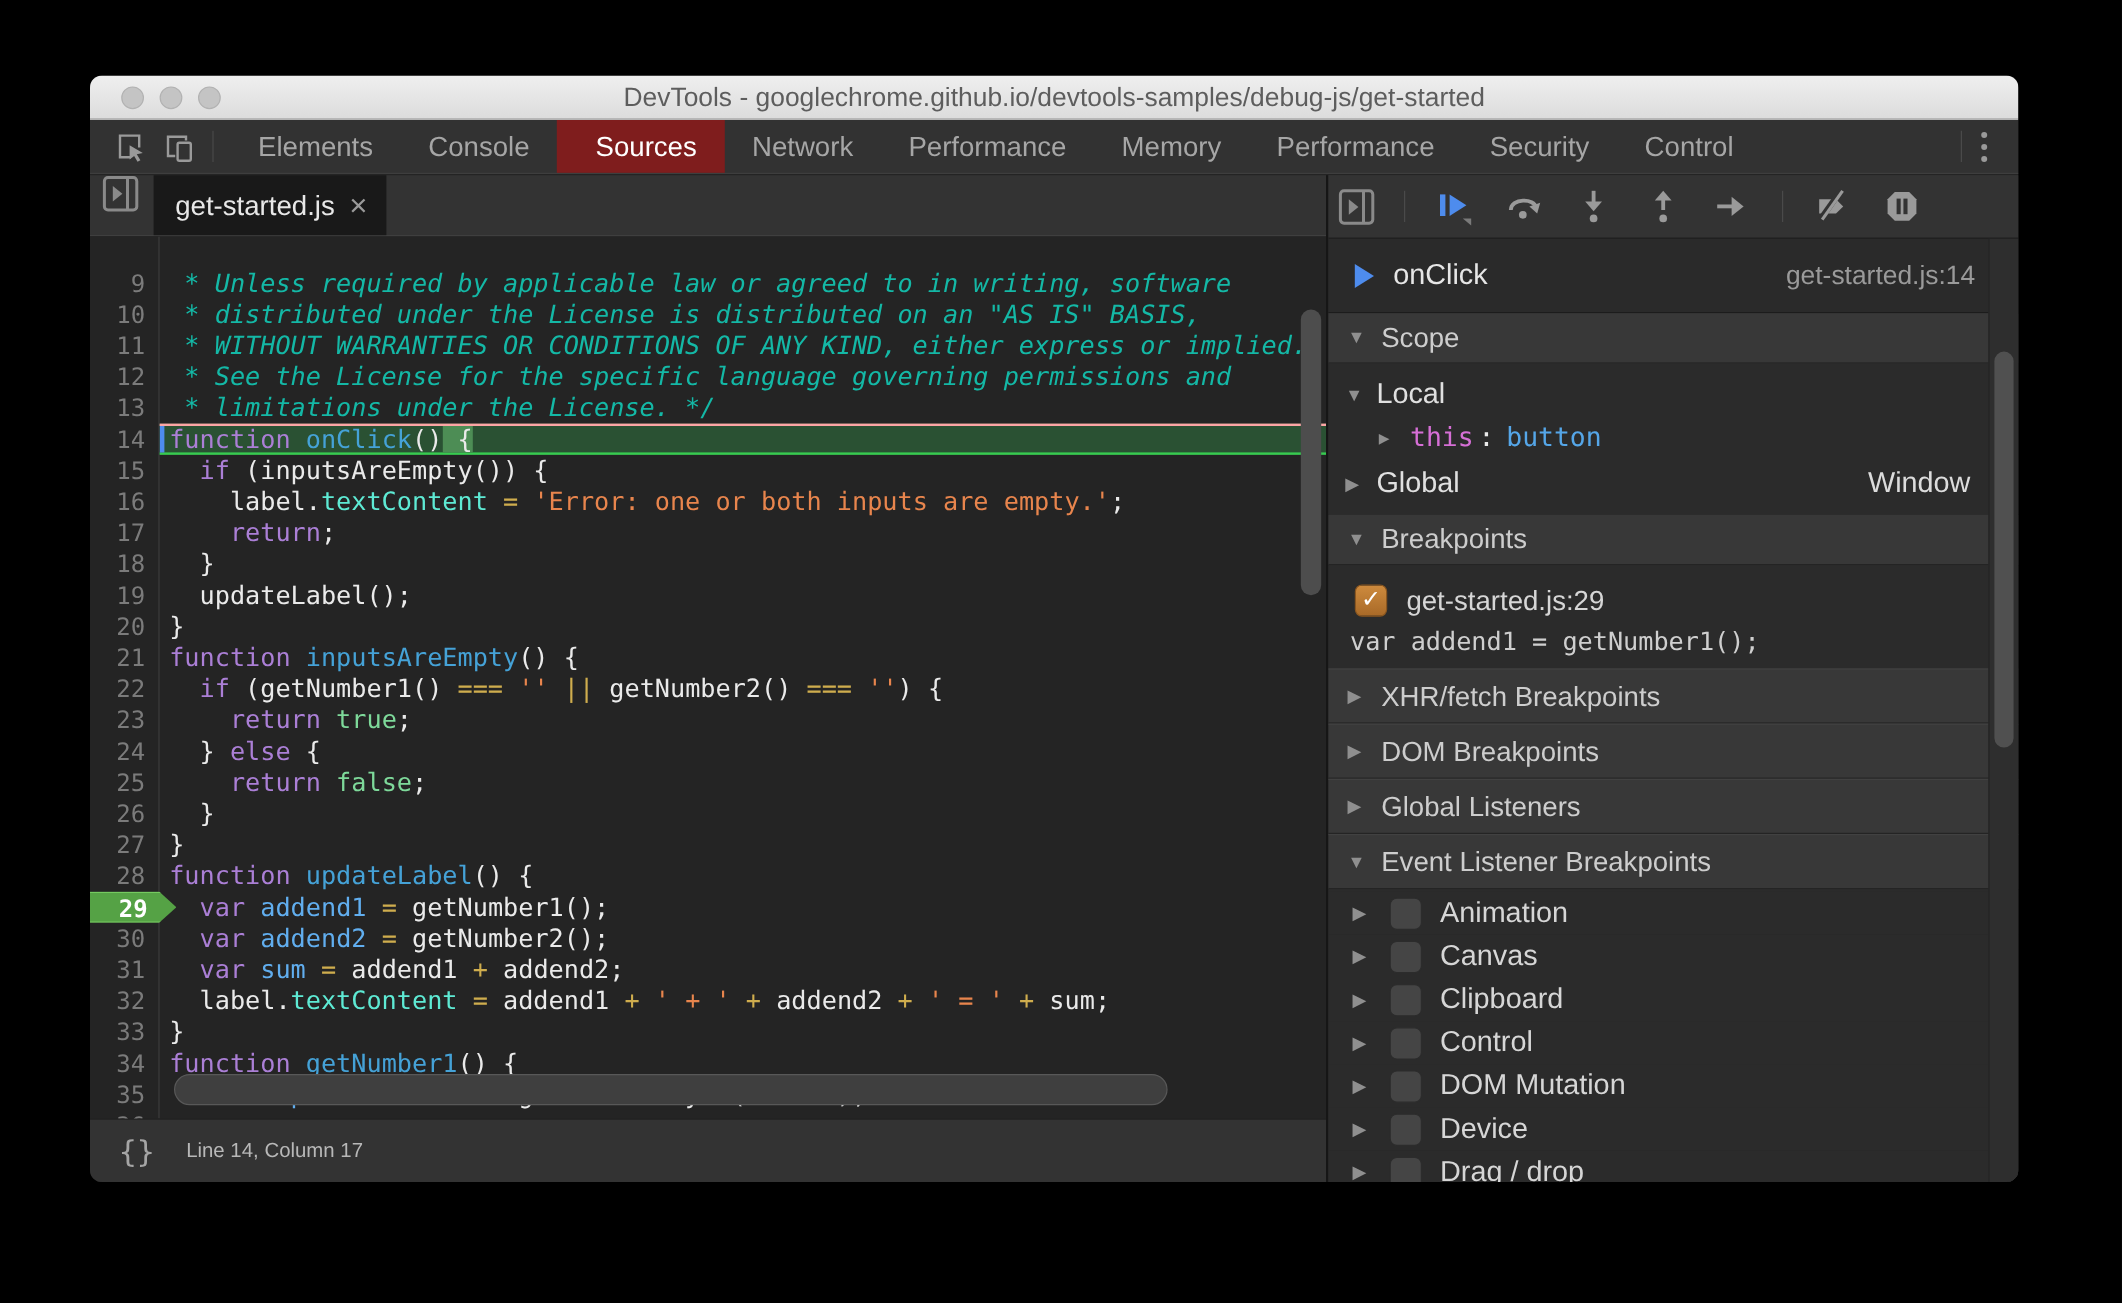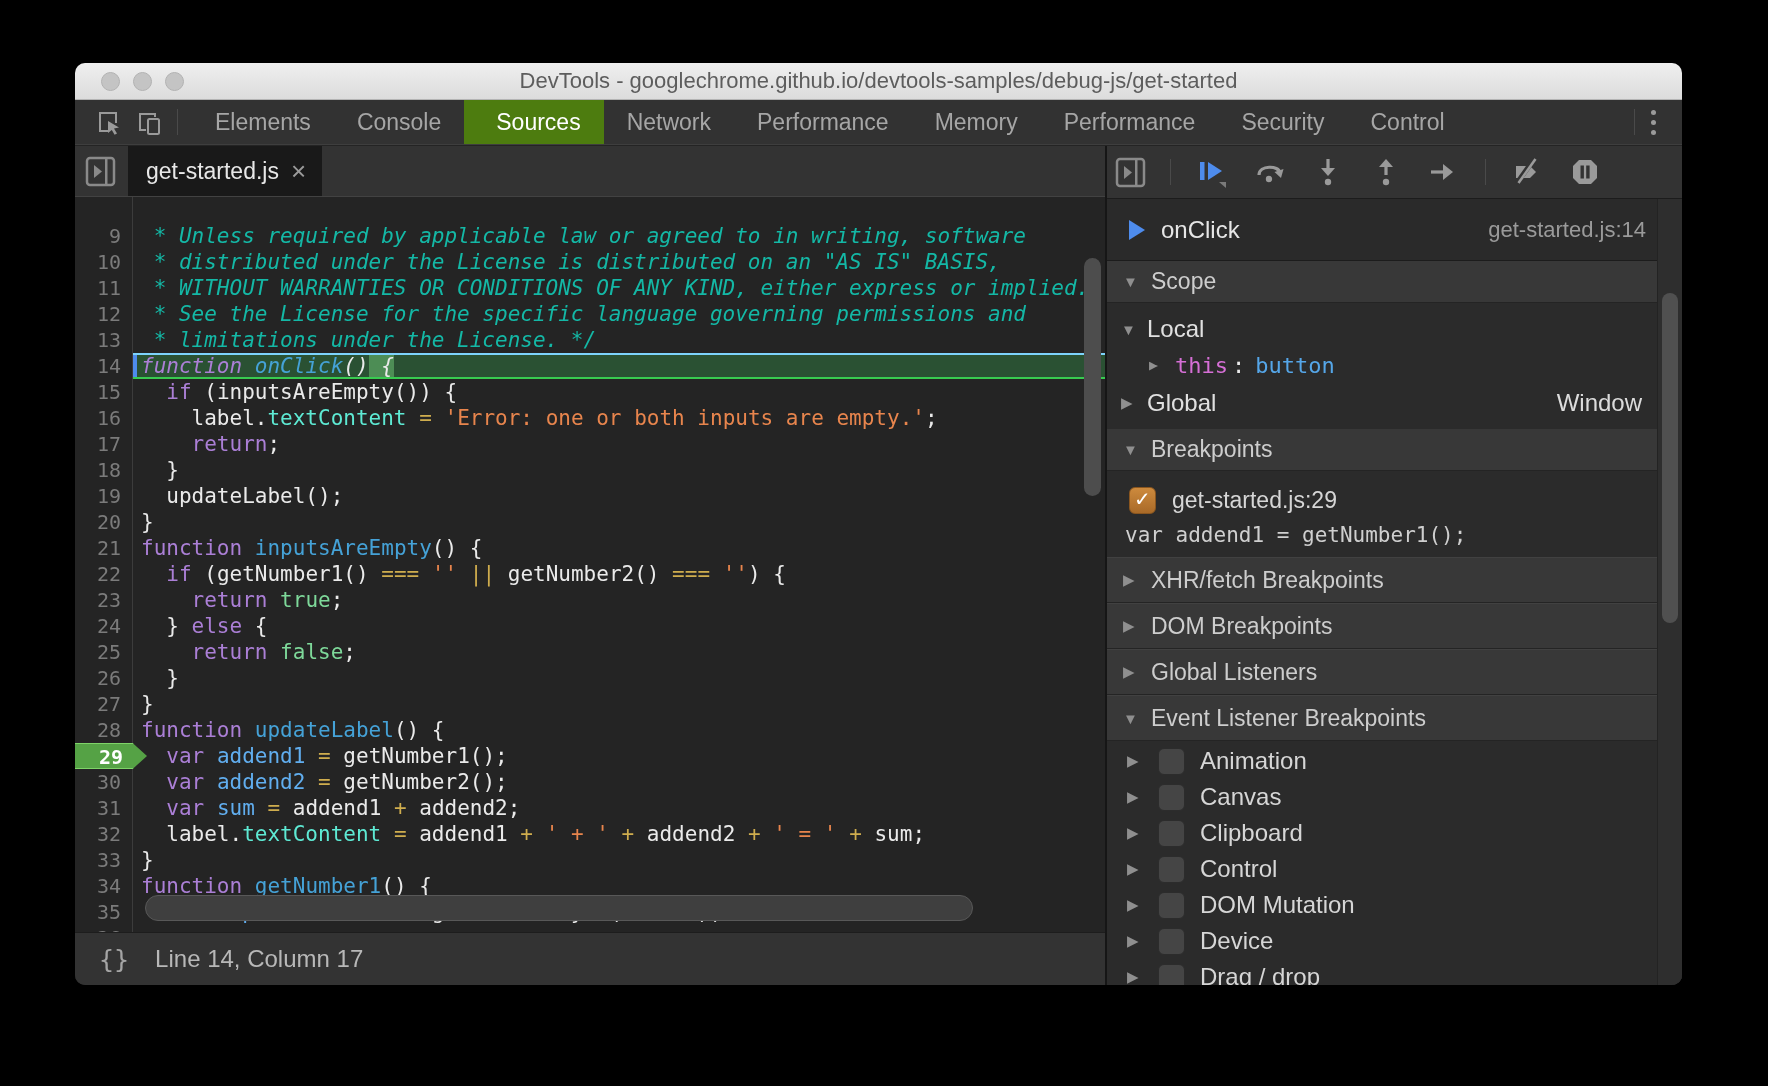--- a/index.html
+++ b/index.html
@@ -15,67 +15,67 @@
   .lights{display:flex;gap:13px;padding-left:26px;}
   .light{width:19px;height:19px;border-radius:50%;background:#c4c4c4;border:1px solid #b2b2b2;}
   .win-title{position:absolute;left:0;right:0;text-align:center;font-size:22px;color:#5d5d5d;}
 
   
   .main-toolbar{height:45px;background:#323232;border-bottom:1px solid #3e3e3e;display:flex;align-items:stretch;text-align:right;}
   .tool-icons{display:flex;align-items:center;gap:12px;padding:0 14px 0 20px;}
   .vsep{width:1px;background:#4a4a4a;margin:9px 0;}
   .main-tabs{display:flex;align-items:stretch;margin-left:14px;}
   .main-tab{display:flex;align-items:center;padding:0 23px;font-size:23px;color:#a6a6a6;cursor:default;}
-  .main-tab.active{background:#4d7c0f;color:#fff;padding-left:32px;}
+  .main-tab.active{background:#7f1d1d;color:#fff;padding-left:32px;}
   .kebab{margin-left:auto;display:flex;align-items:center;gap:0;padding-right:10px;}
   .kebab-dots{display:flex;flex-direction:column;gap:5px;padding:0 16px;}
   .kebab-dots i{width:5px;height:5px;border-radius:50%;background:#9a9a9a;}
 
   
   .content{position:absolute;top:83px;bottom:0;left:0;right:0;display:flex;}
   .left-pane{width:1030px;display:flex;flex-direction:column;background:#242424;}
   .right-pane{flex:1;background:#2b2b2b;border-left:2px solid #161616;position:relative;display:flex;flex-direction:column;}
 
   
-  .filetab-bar{height:51px;background:#333;border-bottom:1px solid #424242;display:flex;align-items:center;}
+  .filetab-bar{height:51px;background:#333;border-bottom:1px solid #424242;display:flex;align-items:flex-start;}
   .nav-toggle{margin:0 12px 0 10px;}
   .file-tab{height:100%;display:flex;align-items:center;background:#191919;padding:0 16px 0 18px;gap:12px;}
   .file-tab .fname{color:#e8e8e8;font-size:23px;}
   .file-tab .close{color:#9a9a9a;font-size:26px;line-height:1;}
 
   
   .editor{position:relative;flex:1;overflow:hidden;background:#242424;
     font-family:"DejaVu Sans Mono",monospace;font-size:21px;}
   .gutter-bg{position:absolute;left:0;top:0;bottom:0;width:58px;border-right:1px solid #3c3c3c;background:#242424;}
   #code-lines{position:absolute;left:0;top:26px;right:0;}
   .cl{display:flex;height:26px;white-space:pre;}
   .gn{width:58px;flex:none;text-align:right;padding-right:12px;color:#7b7b7b;font-size:20px;line-height:26px;position:relative;z-index:2;}
   .gn.bp{width:72px;margin-right:-14px;background:#55a245;border-top:1px solid #7ed468;border-bottom:1px solid #7ed468;
     clip-path:polygon(0 0,80% 0,100% 50%,80% 100%,0 100%);color:#fff;font-weight:bold;padding-right:24px;text-align:right;}
   .cc{flex:1;line-height:26px;color:#eaeaea;position:relative;padding-left:8px;overflow:hidden;}
-  .cl.current .cc{background:#2a5133;border-top:2px solid #7dd3fc;border-bottom:2px solid #38cb50;line-height:22px;font-style:italic;}
+  .cl.current .cc{background:#2a5133;border-top:2px solid #fca5a5;border-bottom:2px solid #38cb50;line-height:22px;}
   .cl.current .cc::before{content:"";position:absolute;left:0;top:-2px;bottom:-2px;width:4px;background:#4e8ced;}
   .tc{color:#14b8a6;font-style:italic;}
   .tk{color:#ab7fd6;}
   .tf{color:#45a2d7;}
   .tv{color:#61aeef;}
   .tp{color:#5eead4;}
   .to{color:#cfad4e;}
   .ts{color:#e8854d;}
   .ta{color:#7ed99a;}
   .td{color:#eaeaea;}
   .tx{background:#4d8d55;}
   .h-scrollbar{position:absolute;left:70px;top:698px;width:828px;height:26px;background:#3f3f3f;
     border:1px solid #585858;border-radius:13px;z-index:5;}
   .v-scrollbar{position:absolute;right:4px;top:61px;width:17px;height:238px;background:#4d4d4d;border-radius:9px;z-index:5;}
 
   
   .statusbar{height:53px;background:#333;border-top:1px solid #1d1d1d;display:flex;align-items:center;gap:26px;padding-left:24px;}
   .braces{font-family:"DejaVu Sans Mono",monospace;font-size:25px;color:#a5a5a5;}
-  .cursor-pos{font-size:24px;color:#b8b8b8;}
+  .cursor-pos{font-size:17px;color:#b8b8b8;}
 
   
   .dbg-toolbar{height:53px;background:#333;border-bottom:1px solid #1c1c1c;display:flex;align-items:center;gap:24px;padding-left:8px;flex:none;}
   .dbg-toolbar .vsep{height:26px;margin:0;}
   .paused-row{height:62px;background:#2a2a2a;border-bottom:1px solid #1c1c1c;display:flex;align-items:center;padding:0 36px 0 22px;flex:none;}
   .frame-arrow{width:0;height:0;border-left:16px solid #4e8ced;border-top:10px solid transparent;border-bottom:10px solid transparent;margin-right:16px;}
   .frame-fn{color:#e6e6e6;font-size:24px;}
   .frame-loc{margin-left:auto;color:#9a9a9a;font-size:22px;}
   .sec-head{background:#383838;border-bottom:1px solid #242424;display:flex;align-items:center;padding-left:16px;gap:12px;flex:none;color:#cdcdcd;font-size:23px;}
   .sec-head.h42{height:42px;} .sec-head.h46{height:46px;border-top:1px solid #414141;}

